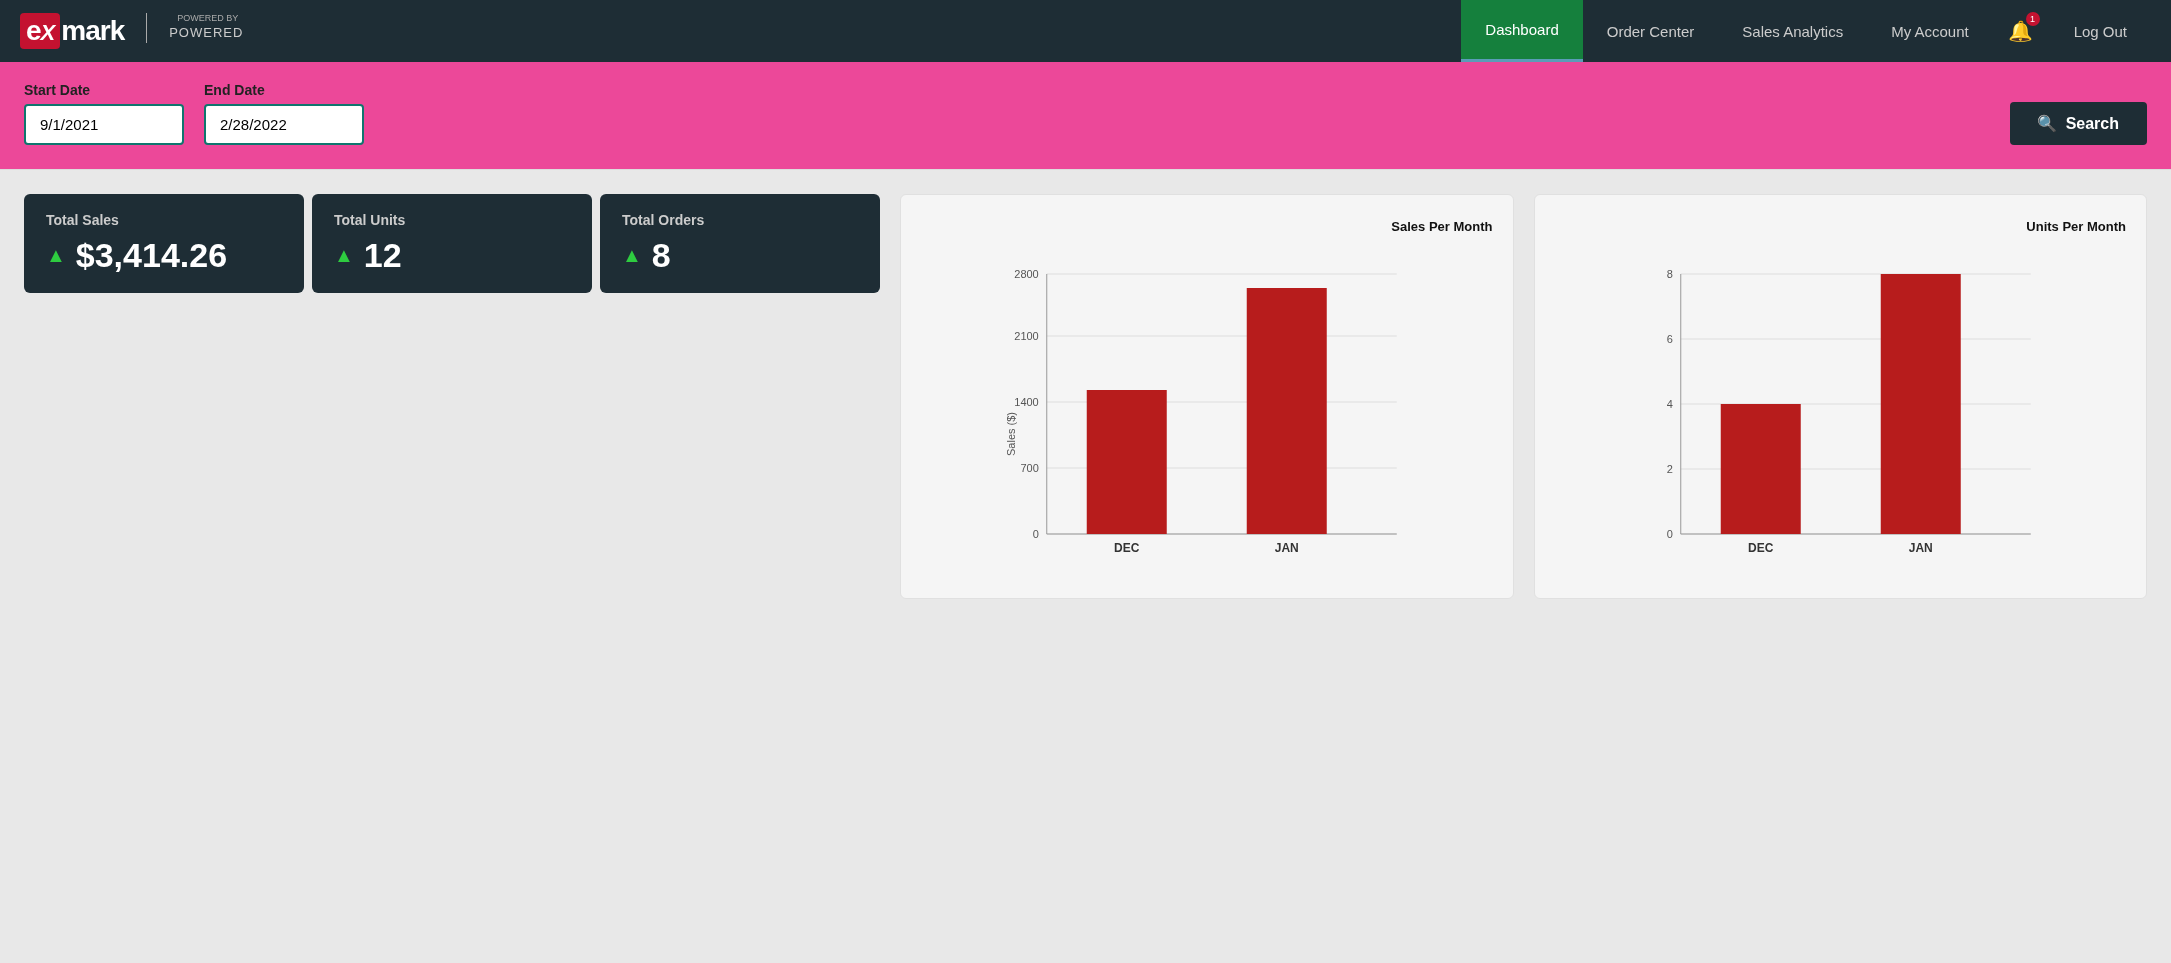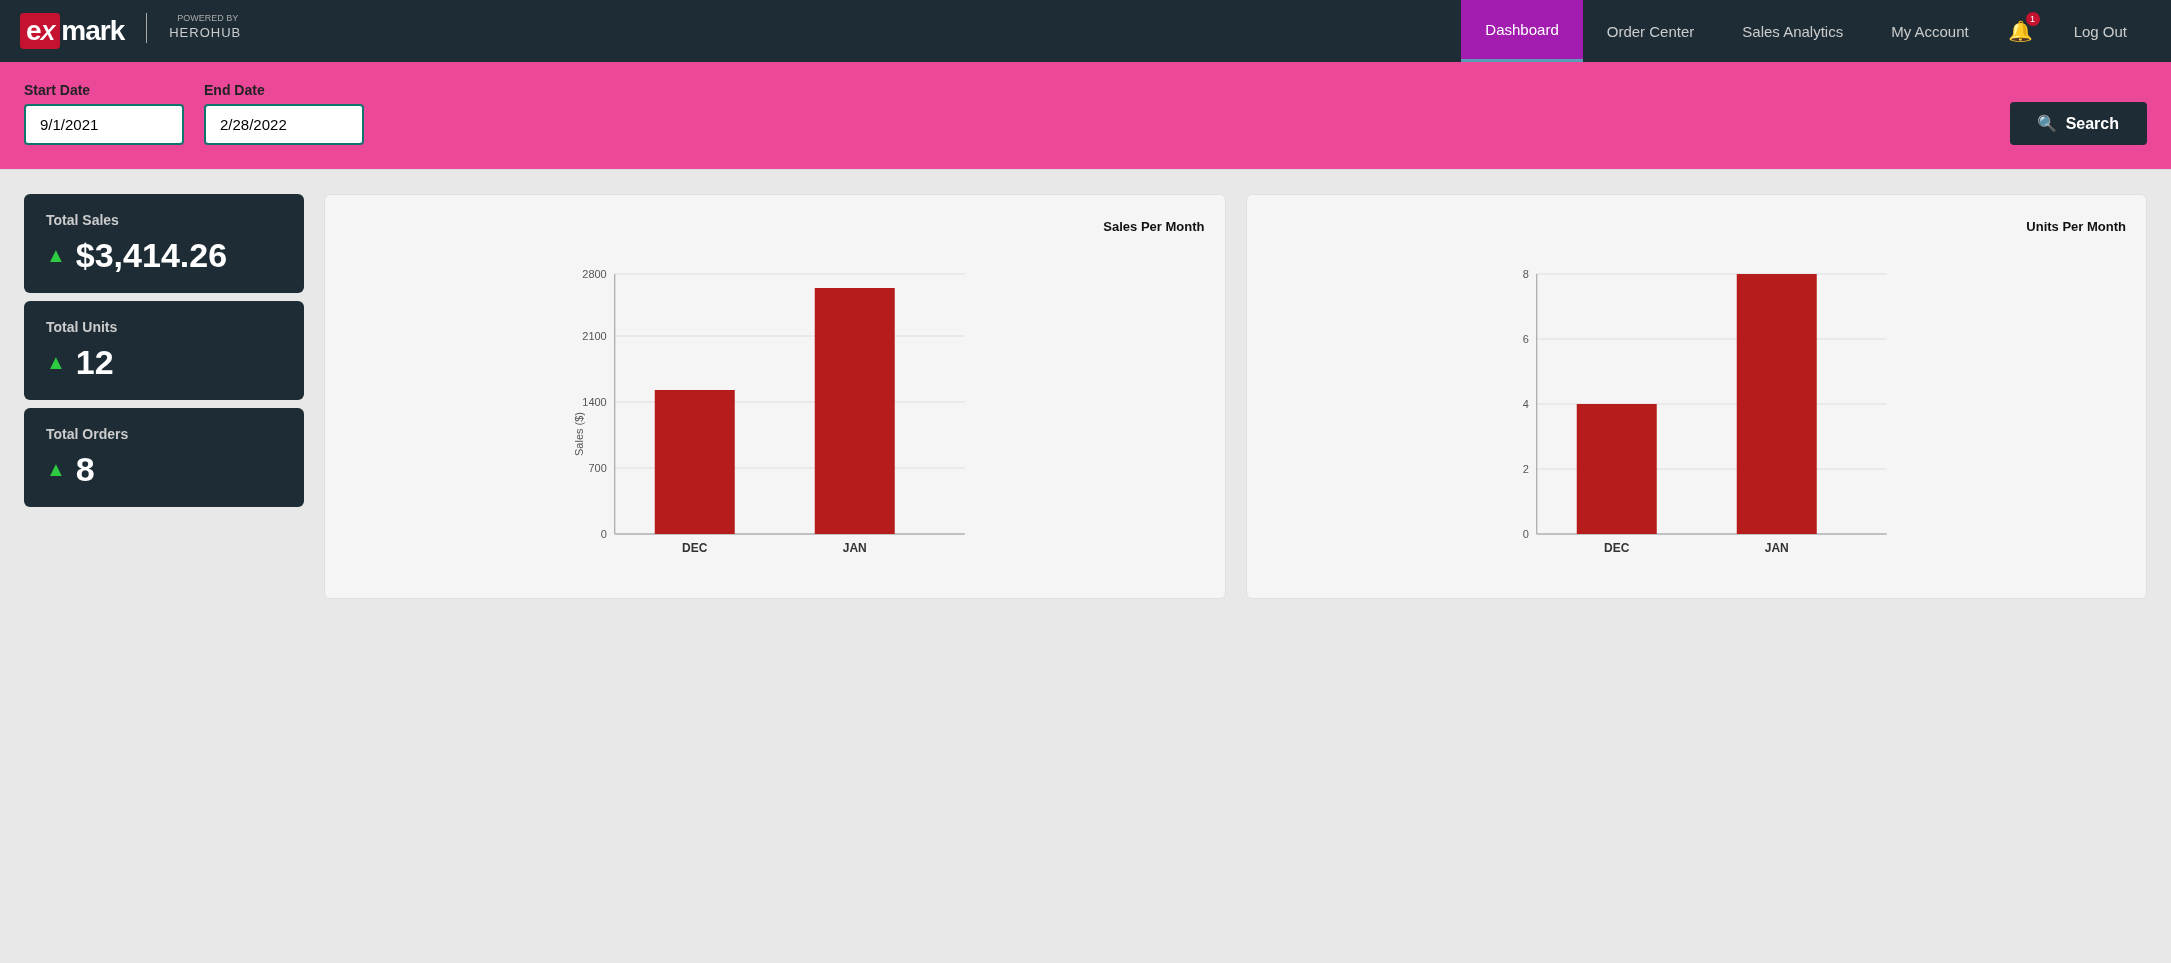--- a/index.html
+++ b/index.html
@@ -63,21 +63,21 @@
       font-size: 15px;
       padding: 0 24px;
       height: 62px;
       display: flex;
       align-items: center;
       cursor: pointer;
       text-decoration: none;
       transition: background 0.2s;
     }
     .nav-item.active {
-      background: #a21caf;
+      background: #15803d;
       color: white;
       border-bottom: 3px solid #5a9db8;
     }
     .nav-bell {
       color: #ccc;
       font-size: 20px;
       padding: 0 16px;
       height: 62px;
       display: flex;
       align-items: center;
@@ -145,21 +145,20 @@
     .main-content {
       padding: 24px;
       display: flex;
       gap: 20px;
       align-items: flex-start;
     }
 
     
     .stat-cards {
       display: flex;
-      flex-direction: column;
       gap: 8px;
       min-width: 280px;
     }
     .stat-card {
       background: #1e2d35;
       border-radius: 6px;
       padding: 18px 22px 18px 22px;
       color: white;
       min-width: 280px;
     }
@@ -241,21 +240,21 @@
 
 <nav class="navbar">
   <div class="navbar-logo">
     <div class="logo-exmark">
       <span class="logo-e-box">e<span style="font-style:italic;font-size:22px;">X</span></span>
         <span>mark</span>
     </div>
     <div class="logo-divider"></div>
     <div>
       <span class="logo-powered">POWERED BY</span>
-      <span class="logo-herohub">HEROHUB</span>
+      <span class="logo-herohub">POWERED</span>
     </div>
   </div>
   <div class="navbar-spacer"></div>
   <div class="navbar-nav">
     <a class="nav-item active">Dashboard</a>
     <a class="nav-item">Order Center</a>
     <a class="nav-item">Sales Analytics</a>
     <a class="nav-item">My Account</a>
     <div class="nav-bell">
       🔔

